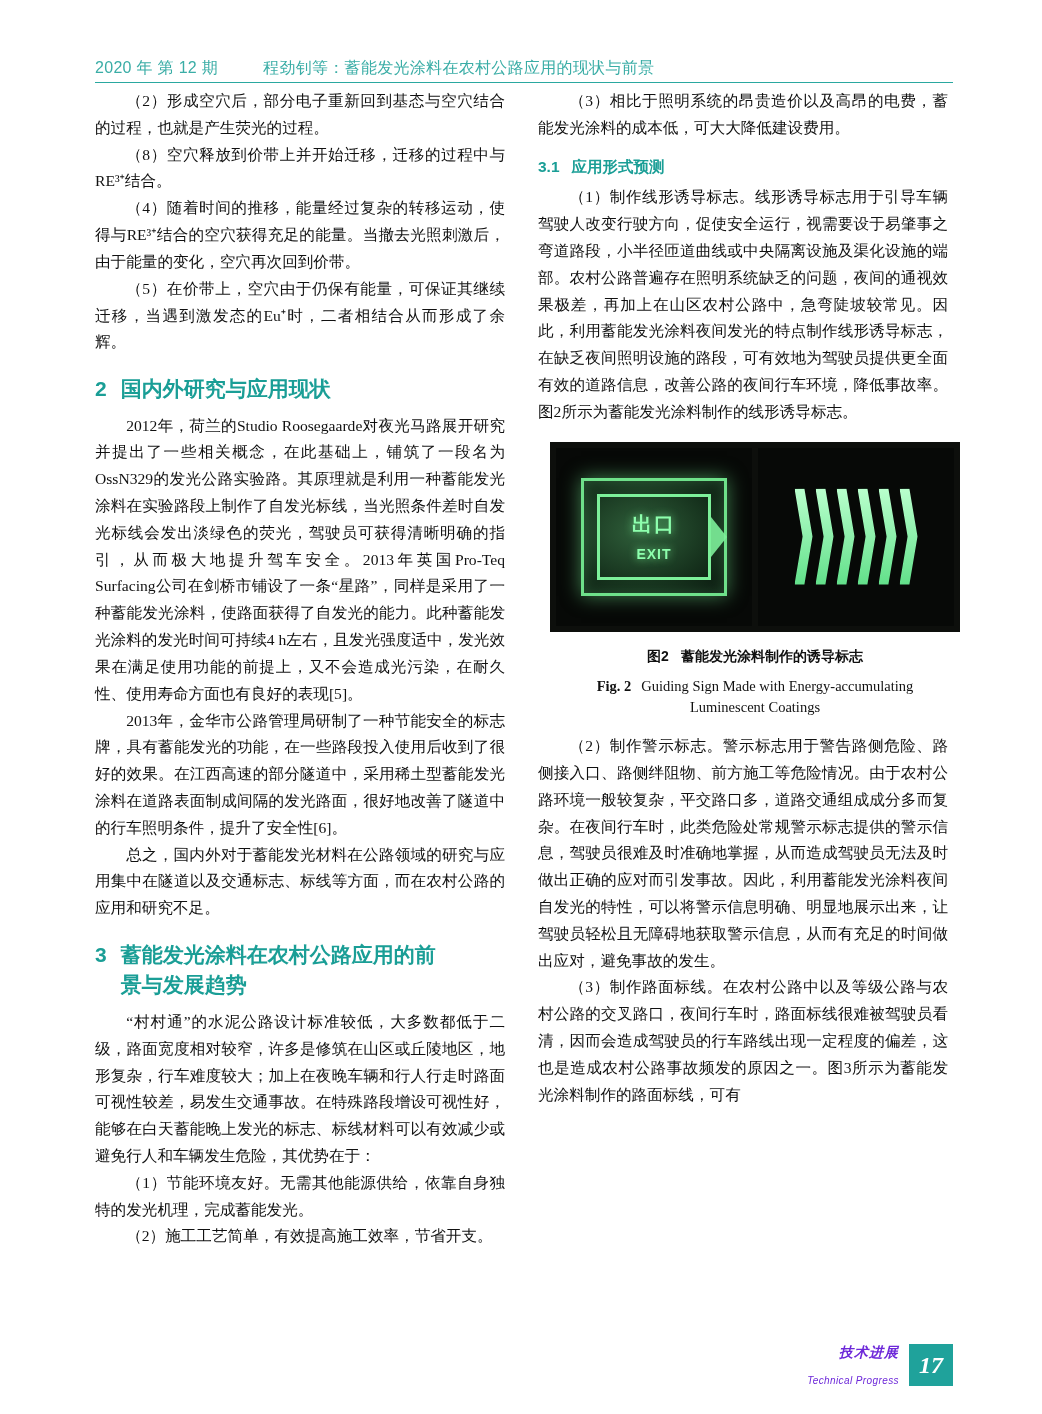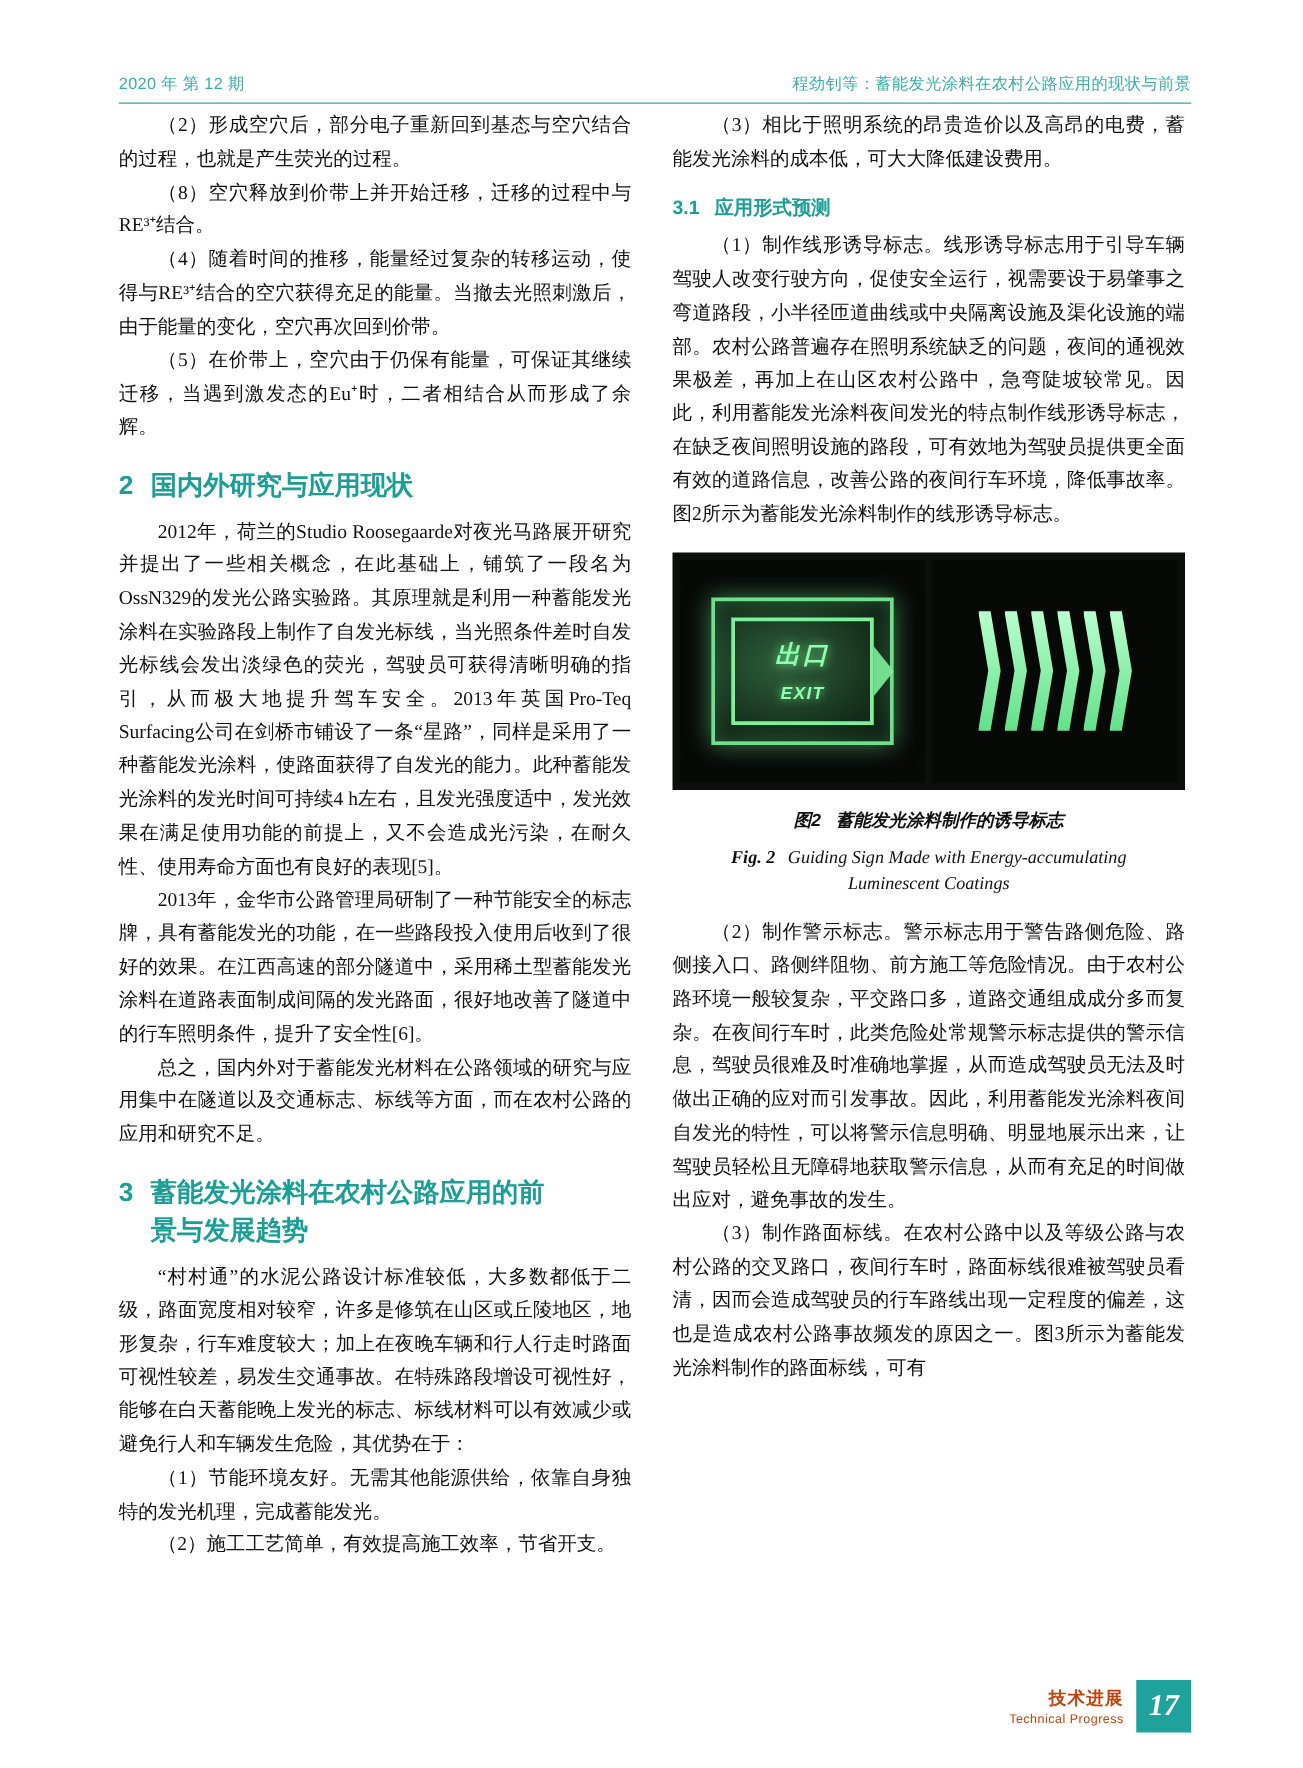--- a/index.html
+++ b/index.html
@@ -25,24 +25,24 @@
 
   
   .header {
     position: absolute;
     left: 95px;
     top: 58px;
     width: 858px;
     height: 24px;
     border-bottom: 1px solid #2aa8a0;
     display: flex;
-    justify-content: space-between;
+    justify-content: flex-start;
     align-items: flex-start;
     font-family: "Liberation Sans", sans-serif;
-    font-size: 13px;
+    font-size: 16px;
     color: #3aada6;
     letter-spacing: 0.3px;
   }
   .header .left { white-space: nowrap; }
   .header .right { white-space: nowrap; margin-left: 45px; }
 
   
   .col {
     position: absolute;
     top: 88px;
@@ -79,23 +79,22 @@
     color: #1a9e96;
     font-size: 15.5px;
     font-weight: bold;
     margin: 12px 0 4px 0;
     display: flex;
     gap: 12px;
   }
 
   
   .figure {
-    margin: 16px 0 0 0;
+    margin: 16px 0 0 12px;
     width: 100%;
-    font-style: italic;
   }
   .fig-images {
     display: flex;
     gap: 6px;
     background: #0d0f0c;
     padding: 6px;
     box-sizing: border-box;
     width: 100%;
     height: 190px;
   }
@@ -183,27 +182,28 @@
   .footer {
     position: absolute;
     right: 89px;
     bottom: 28px;
     display: flex;
     align-items: stretch;
     height: 42px;
   }
   .footer-text {
     background: #ffffff;
-    color: #c2410c;
+    color: #6d28d9;
     font-family: "Liberation Sans", sans-serif;
     text-align: right;
     padding-right: 10px;
     display: flex;
     flex-direction: column;
-    justify-content: center;
+    justify-content: space-between;
+    font-style: italic;
   }
   .footer-text .cn { font-size: 14px; font-weight: bold; letter-spacing: 1px; }
   .footer-text .en { font-size: 10px; letter-spacing: 0.4px; margin-top: 2px; }
   .footer-page {
     width: 44px;
     background: #1fa29b;
     color: #ffffff;
     font-family: "Liberation Serif", serif;
     font-style: italic;
     font-size: 24px;

